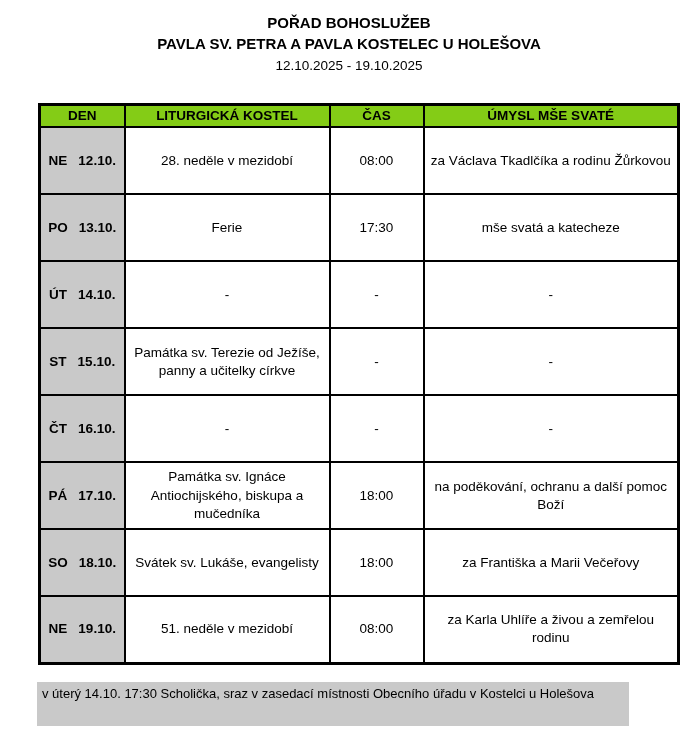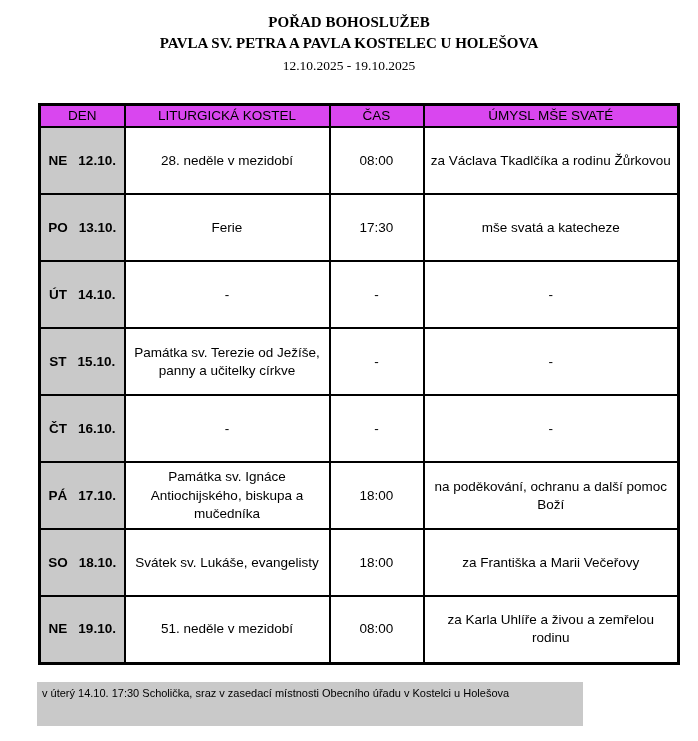--- a/index.html
+++ b/index.html
@@ -12,21 +12,20 @@
     font-family: "Liberation Sans", sans-serif;
     color: #000000;
     overflow: hidden;
   }
   .doc { width: 698px; }
 
   
   .title-block {
     text-align: center;
     padding-top: 12px;
-    font-family: Liberation Serif, serif;
   }
   .title-line1, .title-line2 {
     font-size: 15px;
     font-weight: bold;
     line-height: 21px;
   }
   .title-line3 {
     font-size: 13.5px;
     font-weight: normal;
     line-height: 20px;
@@ -46,44 +45,44 @@
     border: 2px solid #000000;
     font-size: 13.5px;
     text-align: center;
     vertical-align: middle;
     padding: 2px 6px;
     line-height: 1.35;
     overflow: hidden;
   }
   .schedule th {
     height: 22px;
-    background: #d946ef;
-    font-weight: normal;
+    background: #84cc16;
+    font-weight: bold;
     padding: 1px 2px;
   }
   .schedule td { height: 67px; }
   .schedule td.den {
     background: #c9c9c9;
     font-weight: bold;
     white-space: nowrap;
     text-align: center;
   }
   .schedule td.den .day-date { margin-left: 11px; }
 
   col.c-den   { width: 85px; }
   col.c-oslava{ width: 205px; }
   col.c-cas   { width: 94px; }
   col.c-umysl { width: 255px; }
 
   
   .note {
     margin: 17px 23px 0 37px;
-    width: 546px;
+    width: 592px;
     background: #c9c9c9;
-    font-size: 11px;
+    font-size: 13px;
     line-height: 21px;
     padding: 1px 5px 2px 5px;
     min-height: 44px;
   }
 </style>
 </head>
 <body>
 
 <div class="doc">
 

